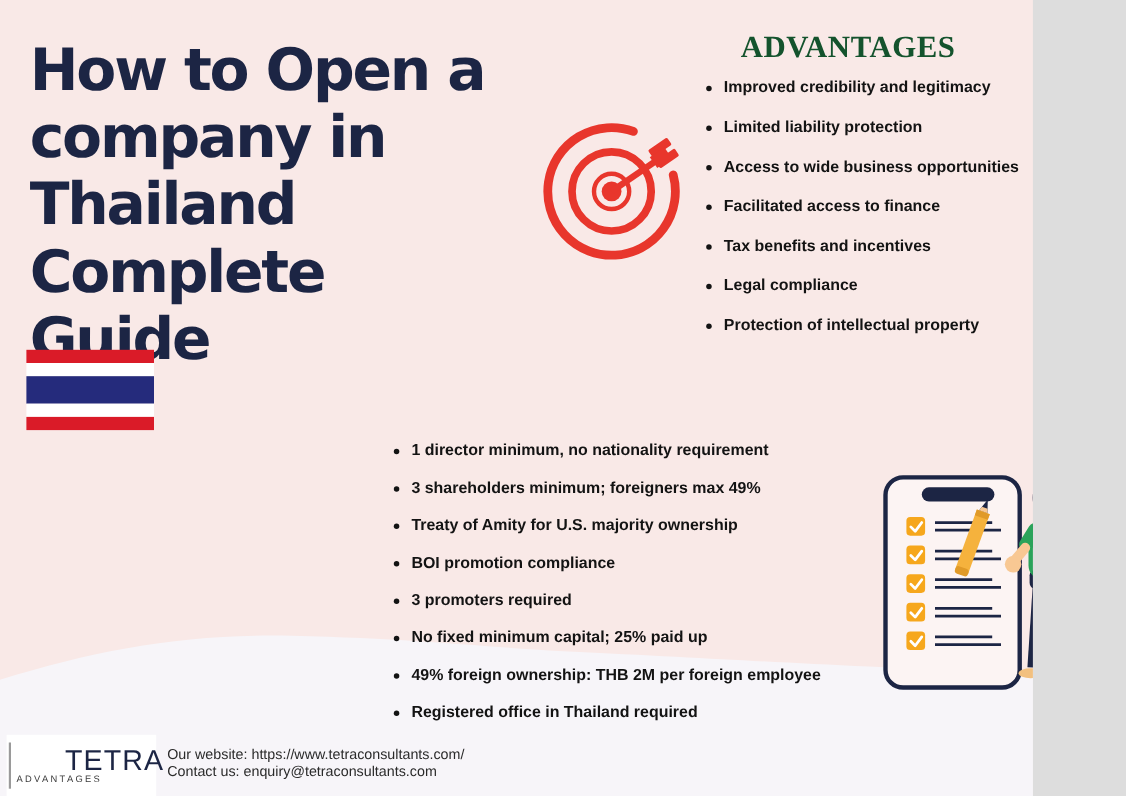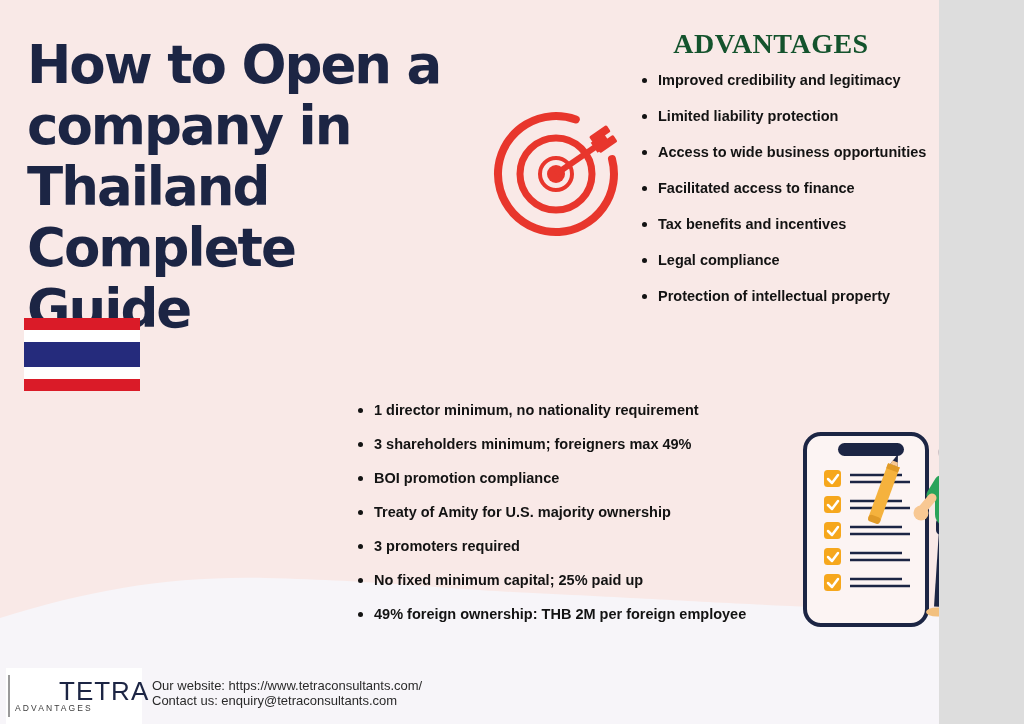--- a/index.html
+++ b/index.html
@@ -123,25 +123,26 @@
       <li>Access to wide business opportunities</li>
       <li>Facilitated access to finance</li>
       <li>Tax benefits and incentives</li>
       <li>Legal compliance</li>
       <li>Protection of intellectual property</li>
     </ul>
 
   <ul class="bullets req-list">
       <li>1 director minimum, no nationality requirement</li>
       <li>3 shareholders minimum; foreigners max 49%</li>
+      <li>Treaty of Amity for U.S. majority ownership</li>
       <li>BOI promotion compliance</li>
-      <li>Treaty of Amity for U.S. majority ownership</li>
       <li>3 promoters required</li>
       <li>No fixed minimum capital; 25% paid up</li>
       <li>49% foreign ownership: THB 2M per foreign employee</li>
+      <li>Registered office in Thailand required</li>
     </ul>
 
   <svg class="illus" width="240" height="215" viewBox="0 0 240 215">
 
     <g>
       <rect class="f-paper s-navy" x="15" y="14" width="122" height="191" rx="16" stroke-width="4"></rect>
       <rect class="f-navy" x="48" y="23" width="66" height="13" rx="6.5"></rect>
 
       <g>
         <rect class="f-amber" x="34" y="50" width="17" height="17" rx="3.5"></rect>

